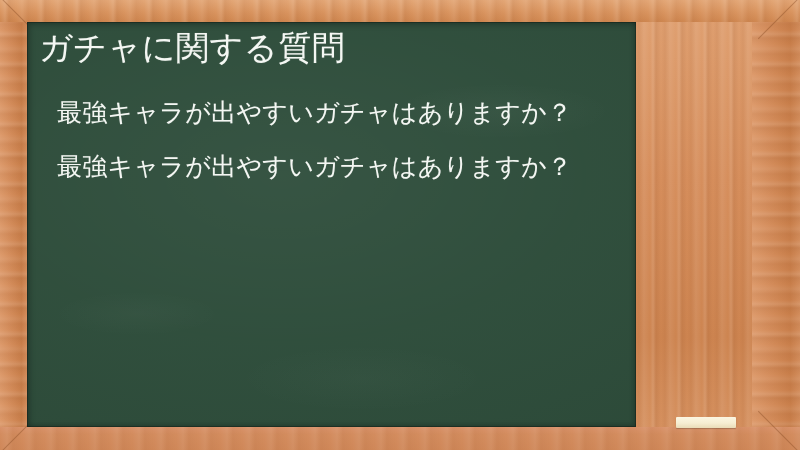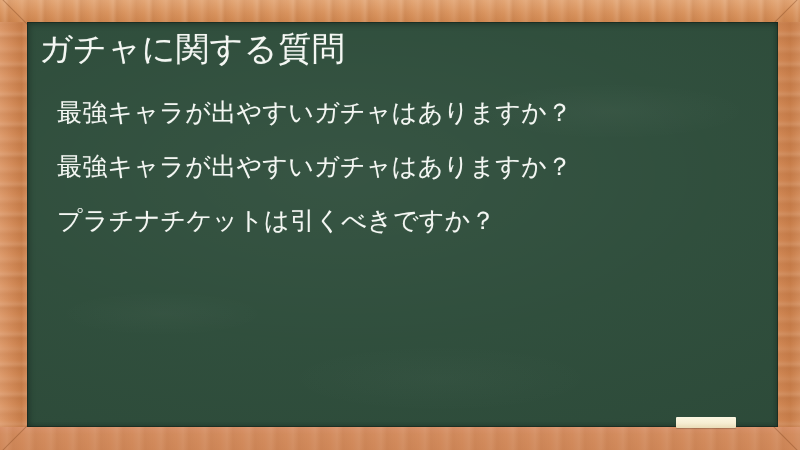--- a/index.html
+++ b/index.html
@@ -106,33 +106,34 @@
   .mitre-tl span { transform: translateY(-50%) rotate(45deg); }
   .mitre-tr span { transform: translateY(-50%) rotate(-45deg); left: -12px; }
   .mitre-bl span { transform: translateY(-50%) rotate(-45deg); }
   .mitre-br span { transform: translateY(-50%) rotate(45deg); left: -12px; }
 
   
   .board {
     position: absolute;
     left: 27px;
     top: 22px;
-    width: 751px;
+    width: 609px;
     height: 405px;
     background:
       radial-gradient(ellipse 110% 90% at 42% 38%,
         rgba(255,255,255,0.045) 0%,
         rgba(255,255,255,0.012) 45%,
         rgba(0,0,0,0.05) 100%),
       #2e4d3b;
     box-shadow:
       inset 0 0 0 1px rgba(0,0,0,0.22),
       inset 2px 2px 6px rgba(0,0,0,0.30),
       inset -2px -2px 5px rgba(0,0,0,0.18);
     overflow: hidden;
+    font-family: Liberation Serif, serif;
   }
 
   
   .dust {
     position: absolute;
     inset: 0;
     background:
       radial-gradient(ellipse 26% 10% at 78% 22%, rgba(225,235,225,0.035), rgba(0,0,0,0) 70%),
       radial-gradient(ellipse 20% 8%  at 18% 72%, rgba(225,235,225,0.028), rgba(0,0,0,0) 70%),
       radial-gradient(ellipse 30% 12% at 55% 88%, rgba(225,235,225,0.022), rgba(0,0,0,0) 70%);
@@ -164,20 +165,21 @@
 
   .question-item {
     color: #f4f7f3;
     font-size: 25px;
     font-weight: 400;
     line-height: 1.0;
     letter-spacing: 0.3px;
     white-space: nowrap;
     margin-bottom: 29px;
     text-shadow: 0 0 1px rgba(255,255,255,0.28);
+    text-align: center;
   }
 
   
   .chalk {
     position: absolute;
     left: 676px;
     top: 417px;
     width: 60px;
     height: 11px;
     border-radius: 1px;
@@ -210,19 +212,18 @@
     </div>
 
   <div class="board">
     <div class="dust"></div>
 
     <div class="board-title">ガチャに関する質問</div>
 
     <ul class="question-list">
       <li class="question-item">最強キャラが出やすいガチャはありますか？</li>
       <li class="question-item">最強キャラが出やすいガチャはありますか？</li>
-      <li class="question-item">プラチナチケットは引くべきですか？</li>
     </ul>
   </div>
 
   <div class="chalk"></div>
 
 </div>
 
 </body></html>

